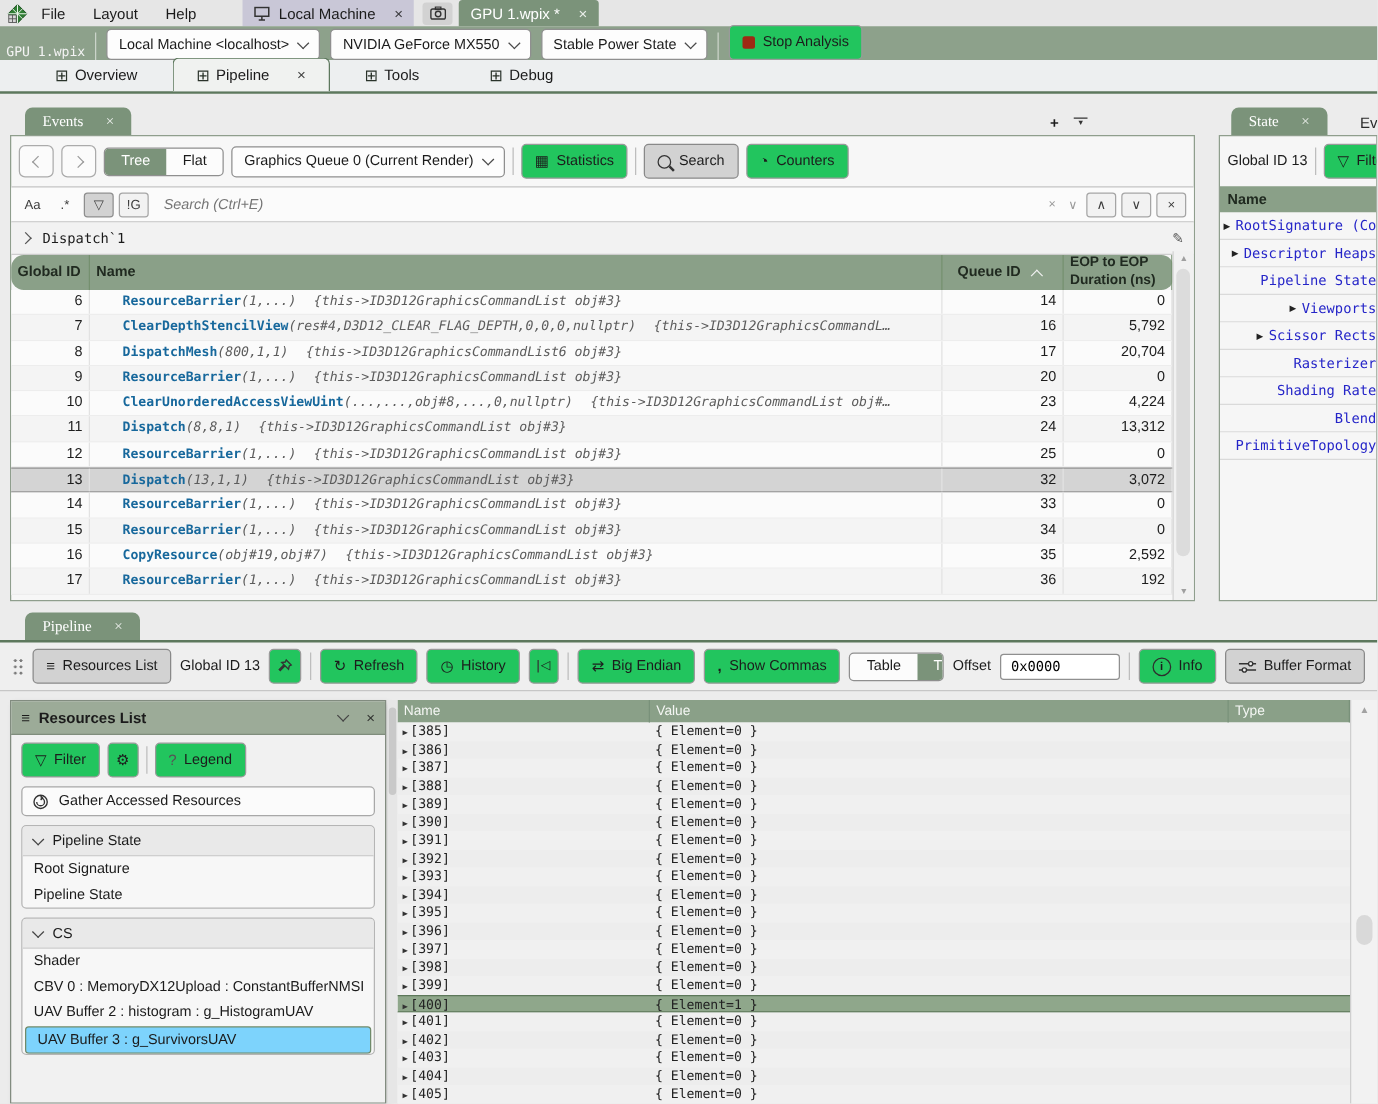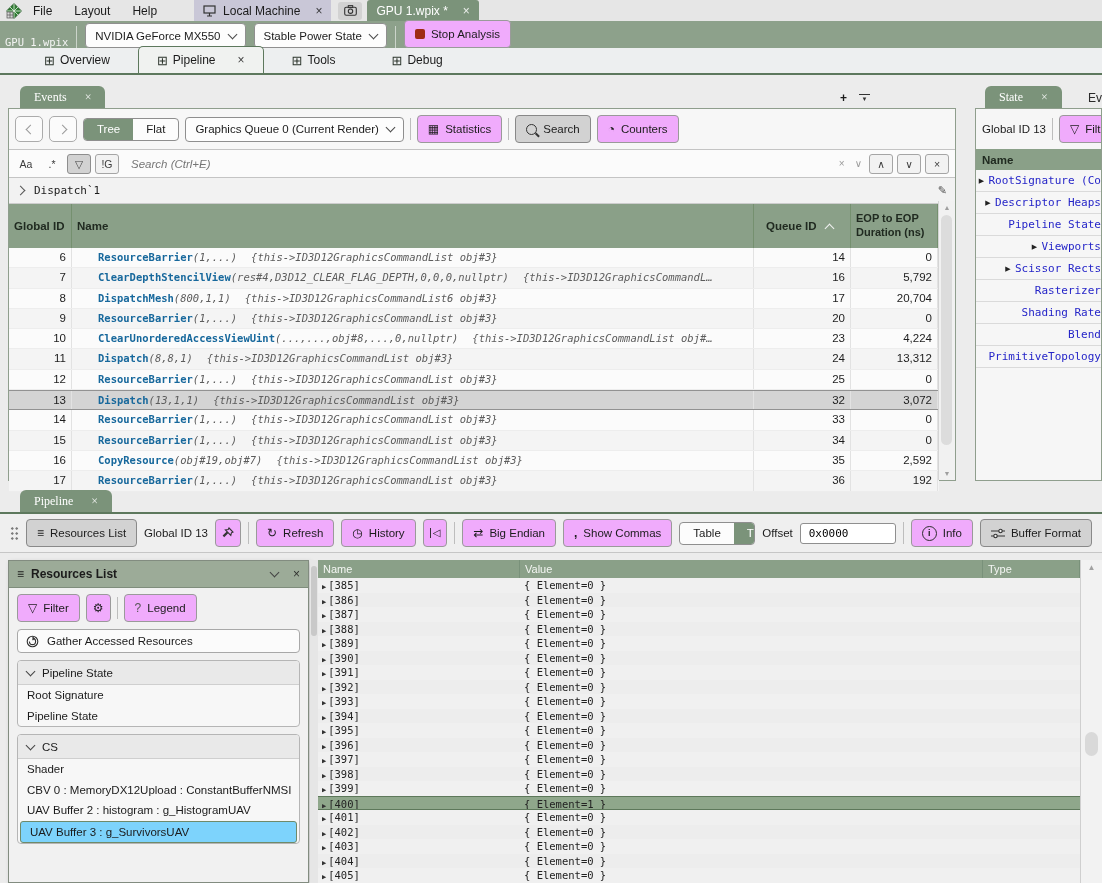--- a/index.html
+++ b/index.html
@@ -1,20 +1,20 @@
 <!DOCTYPE html>
 <html><head>
 <meta charset="utf-8">
 <style>
   html,body{margin:0;padding:0;background:#e9e9e9;font-family:"Liberation Sans",sans-serif;}
   #app{position:relative;width:1102px;height:883px;background:#ececec;overflow:hidden;font-size:12px;color:#1b1b1b;}
   .mono{font-family:"DejaVu Sans Mono",monospace;}
 
   
-  .btn{display:inline-flex;align-items:center;gap:6px;background:#f0abfc;border:1px solid #9a9a9a;
+  .btn{display:inline-flex;align-items:center;gap:6px;background:#22c55e;border:1px solid #9a9a9a;
        border-radius:4px;padding:3px 10px;font-size:11.5px;color:#1c1c1c;height:20px;box-sizing:content-box;white-space:nowrap;}
   .btn.pressed{background:#d2d2d2;border-color:#898989;}
   .btn.sq{padding:3px 6px;}
   .dd{display:inline-flex;align-items:center;gap:8px;background:#fdfdfd;border:1px solid #8f8f8f;
       border-radius:4px;padding:2px 9px;font-size:11.5px;height:19px;white-space:nowrap;}
   .chev{width:6px;height:6px;border-right:1.4px solid #4a4a4a;border-bottom:1.4px solid #4a4a4a;
         transform:rotate(45deg);display:inline-block;margin-top:-3px;flex:0 0 auto;}
   .chevup{width:6px;height:6px;border-right:1.4px solid #f2f2f2;border-bottom:1.4px solid #f2f2f2;
         transform:rotate(225deg);display:inline-block;margin-top:4px;}
   .vdiv{width:1px;height:22px;background:#bdbdbd;flex:0 0 auto;}
@@ -58,21 +58,21 @@
   .ev-toolbar{height:40px;display:flex;align-items:center;gap:6px;padding:0 6px;}
   .navbtn{width:26px;height:24px;display:flex;align-items:center;justify-content:center;background:#fbfbfb;border:1px solid #ababab;border-radius:5px;color:#9a9a9a;font-size:12px;}
   .ev-filter{height:27px;display:flex;align-items:center;gap:4px;background:#fbfbfb;border-top:1px solid #c4c4c4;border-bottom:1px solid #c4c4c4;padding:0 6px;}
   .minibtn{min-width:18px;height:18px;display:flex;align-items:center;justify-content:center;font-size:10.5px;color:#3c3c3c;border-radius:3px;padding:0 2px;}
   .minibtn.bordered{border:1px solid #a5a5a5;background:#f2f2f2;}
   .minibtn.pressed{background:#d2d2d2;border:1px solid #8e8e8e;}
   .ev-filter input{flex:1;border:none;outline:none;background:transparent;font-style:italic;font-size:11.5px;color:#8a8a8a;margin-left:6px;}
   .mutedglyph{color:#9a9a9a;font-size:10px;padding:0 3px;}
   .ev-crumb{height:25px;display:flex;align-items:center;background:#f2f2f2;border-bottom:1px solid #cdcdcd;padding:0 8px;gap:10px;justify-content:flex-end;}
   .crumb-chev{width:6px;height:6px;border-right:1.4px solid #555;border-bottom:1.4px solid #555;transform:rotate(-45deg);}
-  .ev-head{display:grid;grid-template-columns:63px 682px 97px 87px;width:calc(100% - 16px);background:#8aa088;height:44px;box-sizing:border-box;}
+  .ev-head{display:grid;grid-template-columns:63px 682px 97px 87px;width:calc(100% - 16px);background:#8aa088;height:28px;box-sizing:border-box;border-radius:10px;}
   .ev-head .h{display:flex;align-items:center;font-weight:bold;font-size:11.5px;color:#202a20;border-right:1px solid #75906f;padding:0 5px;box-sizing:border-box;overflow:hidden;}
   .ev-head .h.two{flex-direction:column;align-items:flex-start;justify-content:center;line-height:1.25;font-size:11px;}
   .ev-body{width:calc(100% - 16px);}
   .ev-row{display:grid;grid-template-columns:63px 682px 97px 87px;height:20.3px;line-height:19.5px;background:#fbfbfb;border-bottom:1px solid #ededed;box-sizing:border-box;}
   .ev-row:nth-child(even){background:#f4f4f4;}
   .ev-row.sel{background:#d4d4d4;border-top:1px solid #929292;border-bottom:1px solid #929292;}
   .ev-row .c{overflow:hidden;white-space:nowrap;border-right:1px solid #e2e2e2;padding:0 5px;box-sizing:border-box;}
   .ev-row .c.id,.ev-row .c.q,.ev-row .c.d{text-align:right;font-size:11.5px;color:#1d1d1d;}
   .ev-row .c.nm{font-family:"DejaVu Sans Mono",monospace;font-size:10.5px;padding-left:26px;}
   .ev-row .m{color:#17689c;font-weight:bold;}
@@ -159,20 +159,24 @@
     <div class="mtab capture">
       <span>GPU 1.wpix *</span>
       <span class="closex">×</span>
     </div>
   </div>
 
   <div id="topbar">
     <span id="doc-label" class="mono">GPU 1.wpix</span>
     <div class="vdiv light"></div>
     <div class="dd">
+      <span>Local Machine &lt;localhost&gt;</span>
+      <span class="chev"></span>
+    </div>
+    <div class="dd">
       <span>NVIDIA GeForce MX550</span>
       <span class="chev"></span>
     </div>
     <div class="dd">
       <span>Stable Power State</span>
       <span class="chev"></span>
     </div>
     <div class="vdiv light"></div>
     <div class="btn">
       <span class="stopsq"></span>

